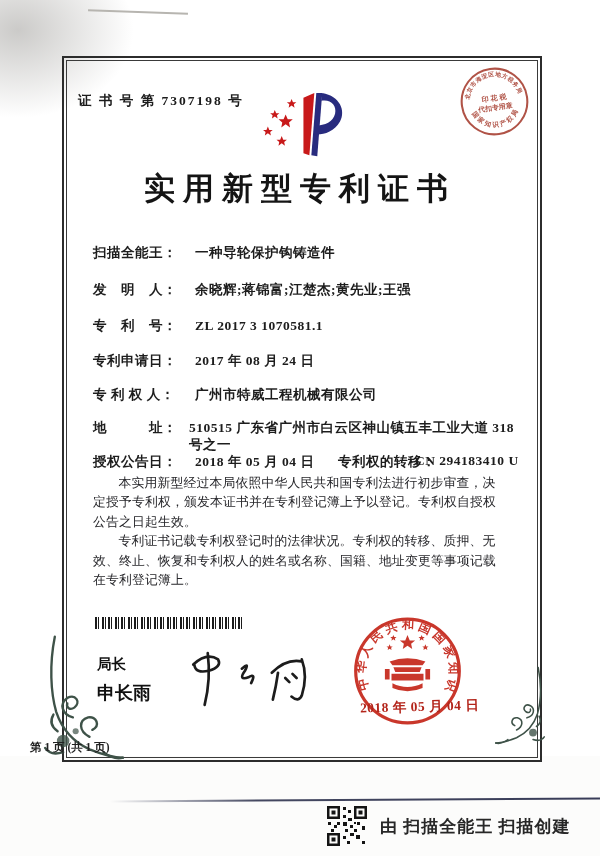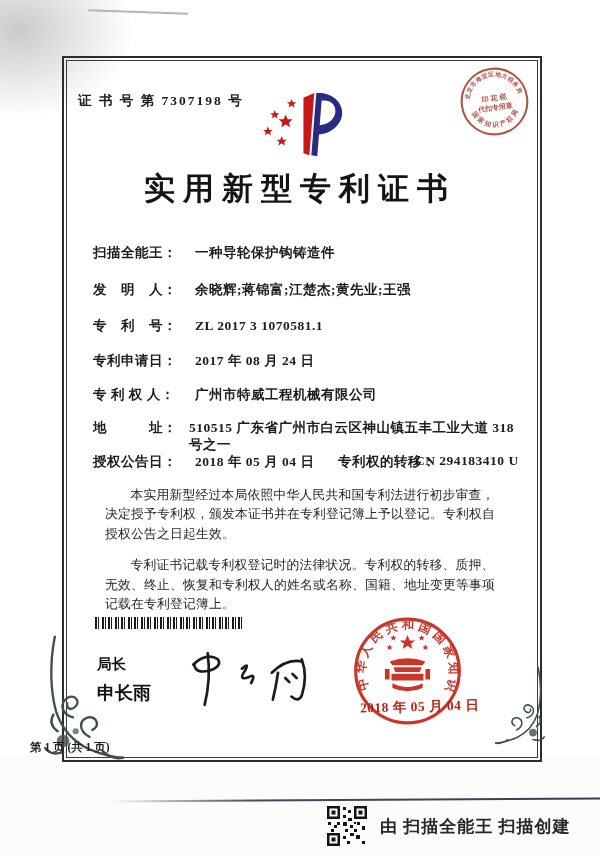--- a/index.html
+++ b/index.html
@@ -25,21 +25,21 @@
               font-size:31px;font-weight:700;letter-spacing:8px;color:#141414;}
 
   .field-row{position:absolute;left:93px;font-size:13.5px;color:#1d1d1d;font-weight:600;
              letter-spacing:.5px;}
   .field-label{position:absolute;left:0;top:0;white-space:nowrap;}
   .field-value{position:absolute;left:75px;top:0;width:350px;line-height:17px;}
   .pair2-label{position:absolute;left:245px;top:0;white-space:nowrap;}
   .pair2-value{position:absolute;left:322px;top:0;white-space:nowrap;}
 
   .body-text{position:absolute;left:93px;top:474px;width:414px;color:#26262a;}
-  .body-text p{margin:12px;text-indent:2em;font-size:12.8px;line-height:19.4px;
+  .body-text p{margin:0;text-indent:2em;font-size:12.8px;line-height:19.4px;
                font-weight:500;letter-spacing:.2px;}
 
   .barcode{position:absolute;left:95px;top:617px;width:147px;height:12px;
            background:repeating-linear-gradient(90deg,#1b1b1b 0 2px,#fff 2px 3px,#1b1b1b 3px 4px,
              #fff 4px 7px,#1b1b1b 7px 9px,#fff 9px 10px,#1b1b1b 10px 11px,#fff 11px 13px);}
 
   .officer-title{position:absolute;left:97px;top:655px;font-size:14.5px;font-weight:700;color:#111;
                  font-family:"Liberation Sans","DejaVu Sans",sans-serif;}
   .officer-name{position:absolute;left:97px;top:681px;font-size:18px;font-weight:700;color:#111;
                 font-family:"Liberation Sans","DejaVu Sans",sans-serif;}

